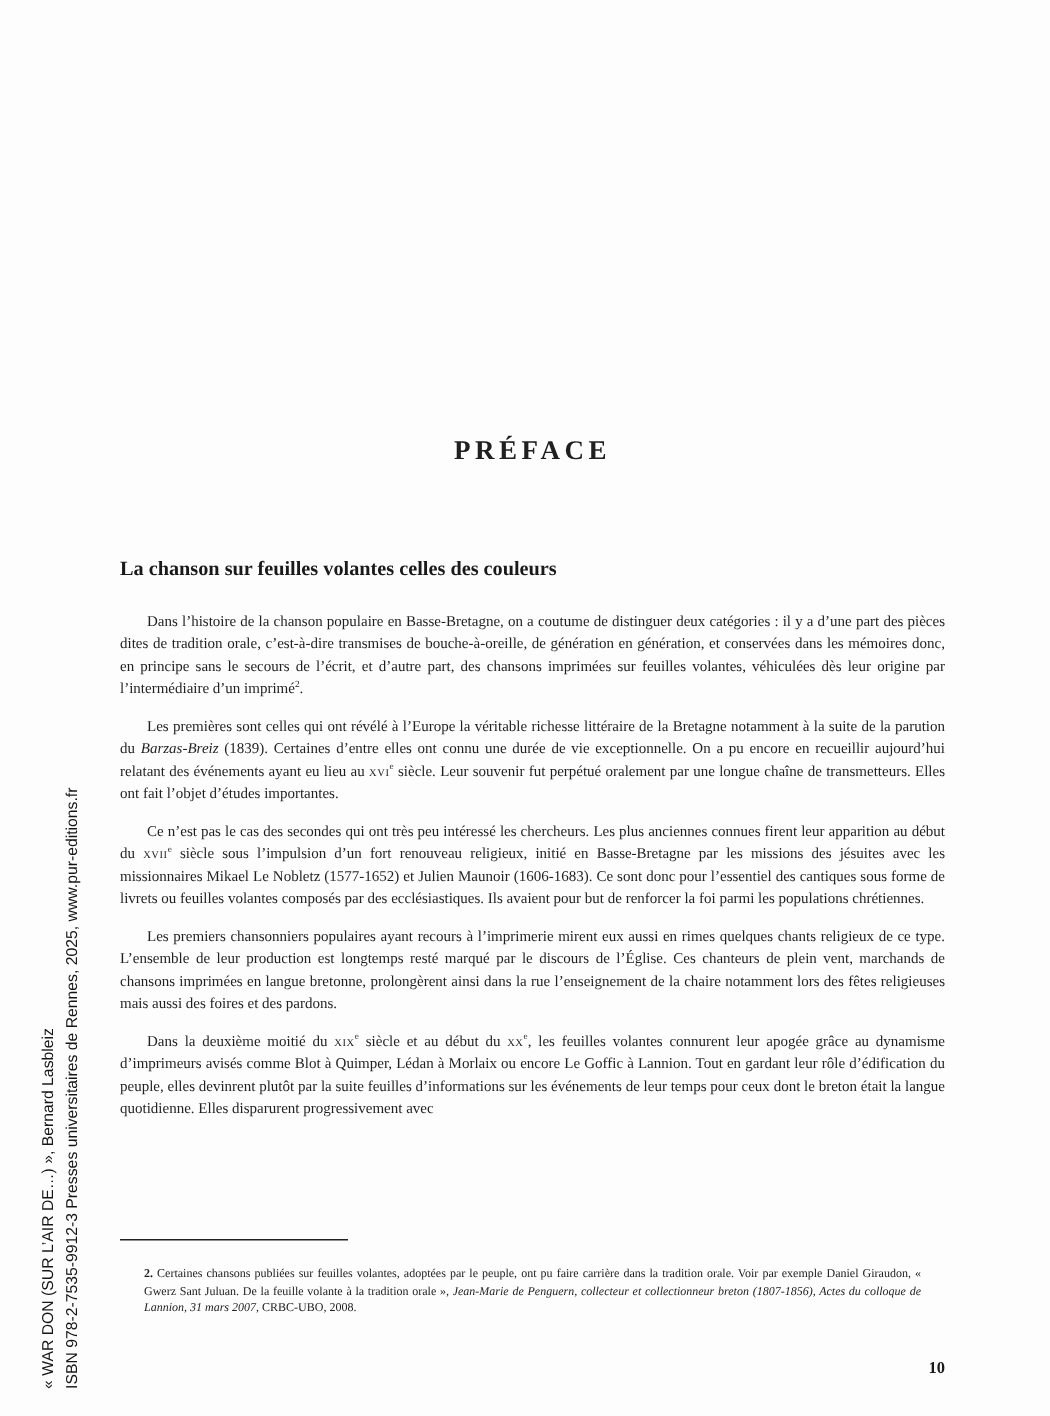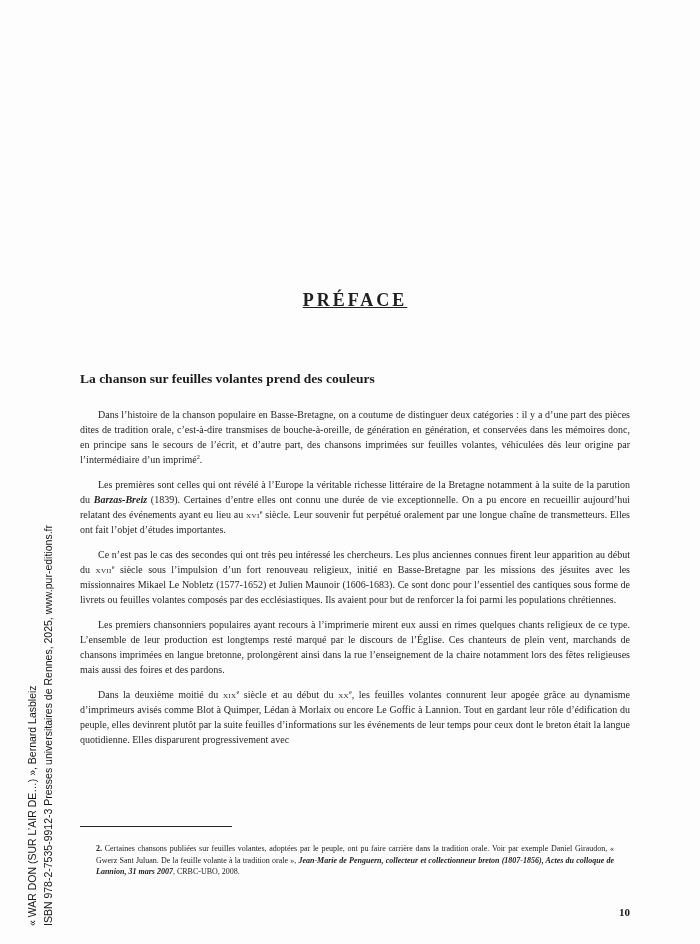--- a/index.html
+++ b/index.html
@@ -35,40 +35,39 @@
     width: 550px;
   }
 
   h1.title {
     margin: 290px 0 0 0;
     text-align: center;
     font-size: 18px;
     font-weight: 700;
     letter-spacing: 3px;
     color: #202020;
-    text-decoration: underline;
   }
 
   h2.section-heading {
     margin: 60px 0 20px 0;
     font-size: 13.5px;
     font-weight: 700;
     color: #1a1a1a;
   }
 
   p.body-par {
     margin: 0 0 10px 0;
     font-size: 10px;
     line-height: 15px;
     text-align: justify;
     text-indent: 18px;
     color: #1f1f1f;
   }
 
-  .run-italic { font-style: italic; font-weight: bold; }
+  .run-italic { font-style: italic; }
   .run-bold { font-weight: 700; }
   .run-sc { font-variant: small-caps; letter-spacing: 0.4px; }
   .run-sup { font-size: 0.62em; vertical-align: super; line-height: 0; }
 
   .footnote-block {
     position: absolute;
     left: 80px;
     top: 826px;
     width: 550px;
   }
@@ -99,21 +98,21 @@
 </head>
 <body>
 
 <div class="spine">
   <div>« WAR DON (SUR L’AIR DE…) », Bernard Lasbleiz</div>
   <div>ISBN 978-2-7535-9912-3 Presses universitaires de Rennes, 2025, www.pur-editions.fr</div>
 </div>
 
 <div class="page-content">
   <h1 class="title">PRÉFACE</h1>
-  <h2 class="section-heading">La chanson sur feuilles volantes prend des couleurs</h2>
+  <h2 class="section-heading">La chanson sur feuilles volantes celles des couleurs</h2>
   <p class="body-par"><span>Dans l’histoire de la chanson populaire en Basse-Bretagne, on a coutume de distinguer deux catégories : il y a d’une part des pièces dites de tradition orale, c’est-à-dire transmises de bouche-à-oreille, de génération en génération, et conservées dans les mémoires donc, en principe sans le secours de l’écrit, et d’autre part, des chansons imprimées sur feuilles volantes, véhiculées dès leur origine par l’intermédiaire d’un imprimé</span><span class="run-sup">2</span><span>.</span></p>
   <p class="body-par"><span>Les premières sont celles qui ont révélé à l’Europe la véritable richesse littéraire de la Bretagne notamment à la suite de la parution du </span><span class="run-italic">Barzas-Breiz</span><span> (1839). Certaines d’entre elles ont connu une durée de vie exceptionnelle. On a pu encore en recueillir aujourd’hui relatant des événements ayant eu lieu au </span><span class="run-sc">xvi</span><span class="run-sup">e</span><span> siècle. Leur souvenir fut perpétué oralement par une longue chaîne de transmetteurs. Elles ont fait l’objet d’études importantes.</span></p>
   <p class="body-par"><span>Ce n’est pas le cas des secondes qui ont très peu intéressé les chercheurs. Les plus anciennes connues firent leur apparition au début du </span><span class="run-sc">xvii</span><span class="run-sup">e</span><span> siècle sous l’impulsion d’un fort renouveau religieux, initié en Basse-Bretagne par les missions des jésuites avec les missionnaires Mikael Le Nobletz (1577-1652) et Julien Maunoir (1606-1683). Ce sont donc pour l’essentiel des cantiques sous forme de livrets ou feuilles volantes composés par des ecclésiastiques. Ils avaient pour but de renforcer la foi parmi les populations chrétiennes.</span></p>
   <p class="body-par"><span>Les premiers chansonniers populaires ayant recours à l’imprimerie mirent eux aussi en rimes quelques chants religieux de ce type. L’ensemble de leur production est longtemps resté marqué par le discours de l’Église. Ces chanteurs de plein vent, marchands de chansons imprimées en langue bretonne, prolongèrent ainsi dans la rue l’enseignement de la chaire notamment lors des fêtes religieuses mais aussi des foires et des pardons.</span></p>
   <p class="body-par"><span>Dans la deuxième moitié du </span><span class="run-sc">xix</span><span class="run-sup">e</span><span> siècle et au début du </span><span class="run-sc">xx</span><span class="run-sup">e</span><span>, les feuilles volantes connurent leur apogée grâce au dynamisme d’imprimeurs avisés comme Blot à Quimper, Lédan à Morlaix ou encore Le Goffic à Lannion. Tout en gardant leur rôle d’édification du peuple, elles devinrent plutôt par la suite feuilles d’informations sur les événements de leur temps pour ceux dont le breton était la langue quotidienne. Elles disparurent progressivement avec</span></p>
 </div>
 
 <div class="footnote-block">
   <div class="footnote-rule"></div>
   <p class="footnote"><span class="run-bold">2.</span><span> Certaines chansons publiées sur feuilles volantes, adoptées par le peuple, ont pu faire carrière dans la tradition orale. Voir par exemple Daniel Giraudon, « Gwerz Sant Juluan. De la feuille volante à la tradition orale », </span><span class="run-italic">Jean-Marie de Penguern, collecteur et collectionneur breton (1807-1856), Actes du colloque de Lannion, 31 mars 2007</span><span>, CRBC-UBO, 2008.</span></p>

